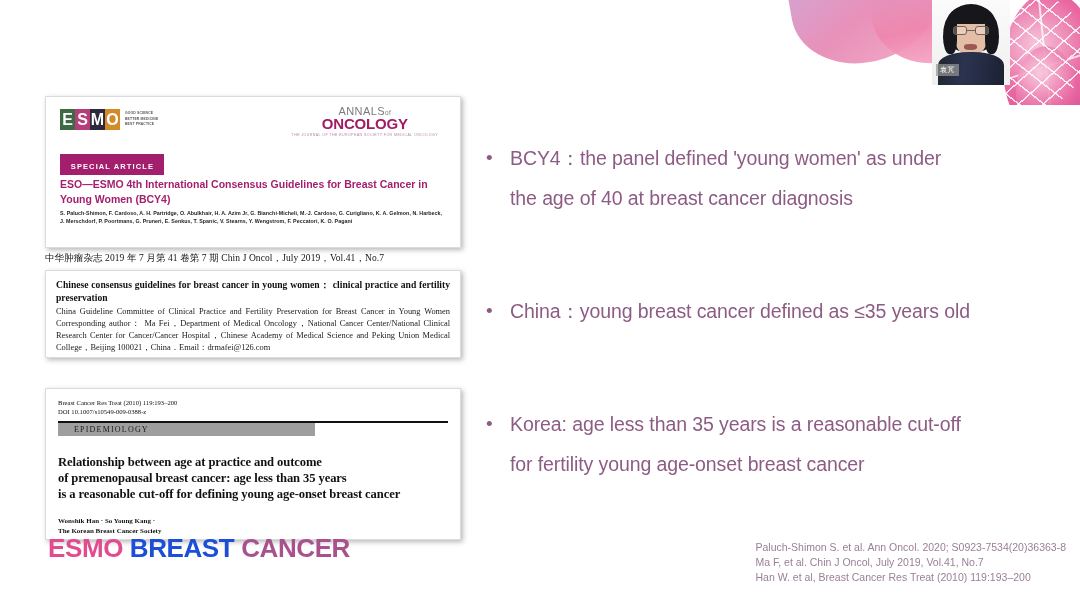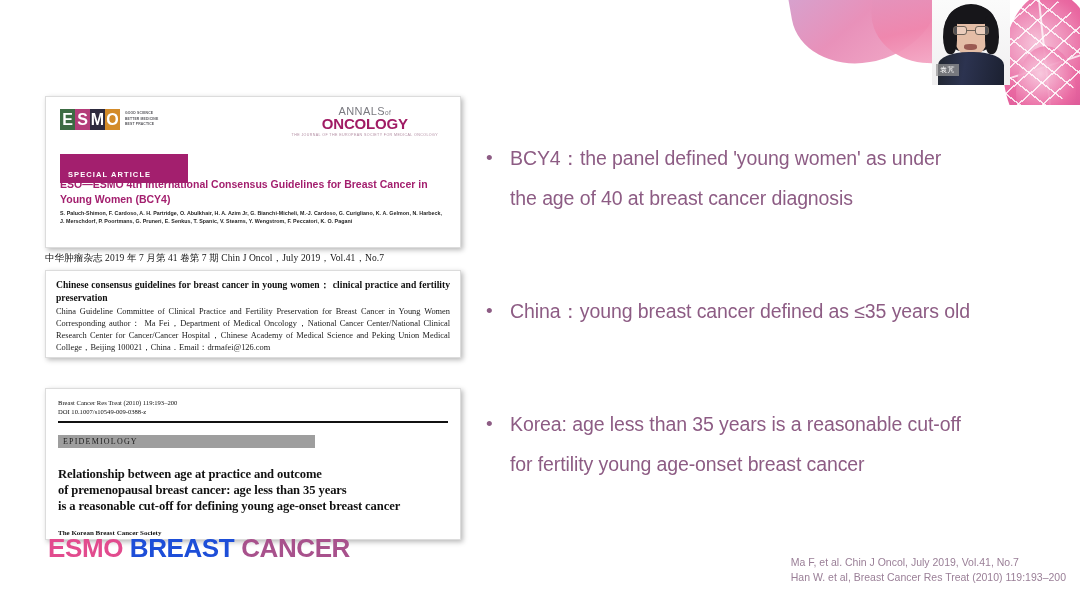--- a/index.html
+++ b/index.html
@@ -234,22 +234,23 @@
   .annals-top .of { font-size: 6.5px; }
   .annals-main { font-size: 15px; font-weight: bold; letter-spacing: -.2px; color: #a01b64; margin-top: -2px; }
   .annals-sub { font-size: 3.6px; color: #b08aa0; letter-spacing: .4px; margin-top: 1px; }
 
   .badge-special {
     position: absolute; left: 14px; top: 57px;
     background: #a31f6e;
     color: #ffffff;
     font-size: 7.5px; font-weight: bold;
     letter-spacing: 1.1px;
-    padding: 16px 10px 4px 8px;
-    width: 128px;
+    padding: 8px 10px 4px 8px;
+    width: 104px;
+    text-align: right;
   }
   .c1-title {
     position: absolute; left: 14px; top: 80px; right: 18px;
     font-size: 10.5px;
     line-height: 15px;
     color: #a31f6e;
     font-weight: 600;
   }
   .c1-authors {
     position: absolute; left: 14px; top: 112px; right: 14px;
@@ -297,28 +298,28 @@
     font-size: 6.6px;
     line-height: 9px;
     color: #101010;
   }
   .c3-rule {
     margin-top: 5px;
     height: 2px;
     background: #111111;
   }
   .c3-section {
-    margin-top: 12px;
+    margin-top: 0;
     width: 66%;
     background: #9e9e9e;
     color: #1b1b1b;
     font-family: "Liberation Serif", serif;
     font-size: 8px;
     letter-spacing: 1.2px;
-    padding: 2px 5px;
+    padding: 2px 16px;
   }
   .c3-title {
     margin-top: 18px;
     font-family: "Liberation Serif", serif;
     font-size: 12.6px;
     font-weight: bold;
     line-height: 16px;
     color: #111111;
     letter-spacing: -.1px;
   }
@@ -458,22 +459,22 @@
       <div class="c3-journal">Breast Cancer Res Treat (2010) 119:193–200</div>
       <div class="c3-journal">DOI 10.1007/s10549-009-0388-z</div>
       <div class="c3-rule"></div>
       <div class="c3-section">EPIDEMIOLOGY</div>
       <div class="c3-title">
         <div>Relationship between age at practice and outcome</div>
         <div>of premenopausal breast cancer: age less than 35 years</div>
         <div>is a reasonable cut-off for defining young age-onset breast cancer</div>
       </div>
       <div class="c3-authors">
+        <div>Wonshik Han · So Young Kang ·</div>
         <div>The Korean Breast Cancer Society</div>
-        <div>Wonshik Han · So Young Kang ·</div>
       </div>
     </div>
   </div>
 
   <div class="bullets">
 
     <div class="bullet b1">
       <span class="dot">•</span>
       <div>BCY4：the panel defined 'young women' as under</div>
       <div>the age of 40 at breast cancer diagnosis</div>
@@ -491,17 +492,18 @@
     </div>
   </div>
 
   <div class="footer-logo">
     <span class="fl-esmo">ESMO</span>
     <span class="fl-breast">BREAST</span>
     <span class="fl-cancer">CANCER</span>
   </div>
 
   <div class="refs">
+    <div>Paluch-Shimon S. et al.  Ann Oncol. 2020; S0923-7534(20)36363-8</div>
     <div>Ma F, et al. Chin J Oncol, July 2019, Vol.41, No.7</div>
     <div>Han W. et al, Breast Cancer Res Treat (2010) 119:193–200</div>
   </div>
 
 </div>
 
 </body></html>

